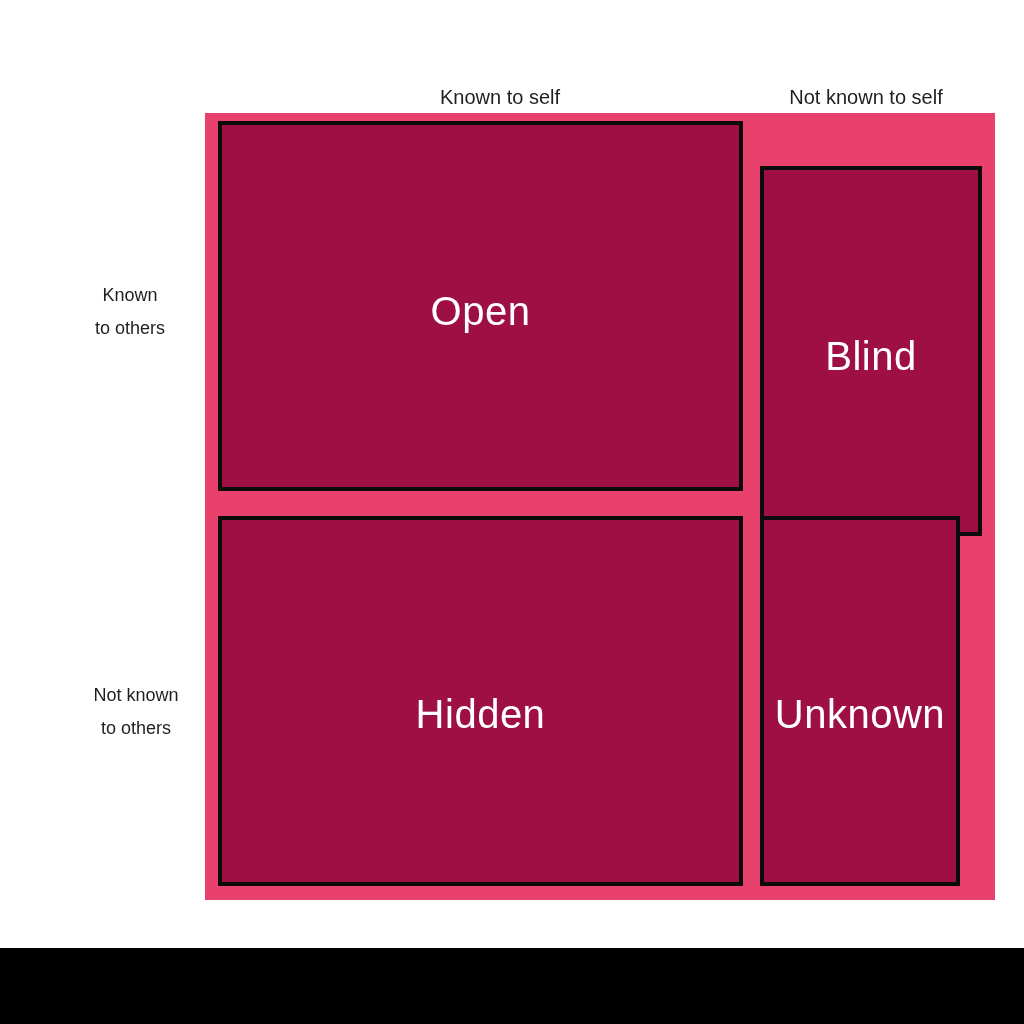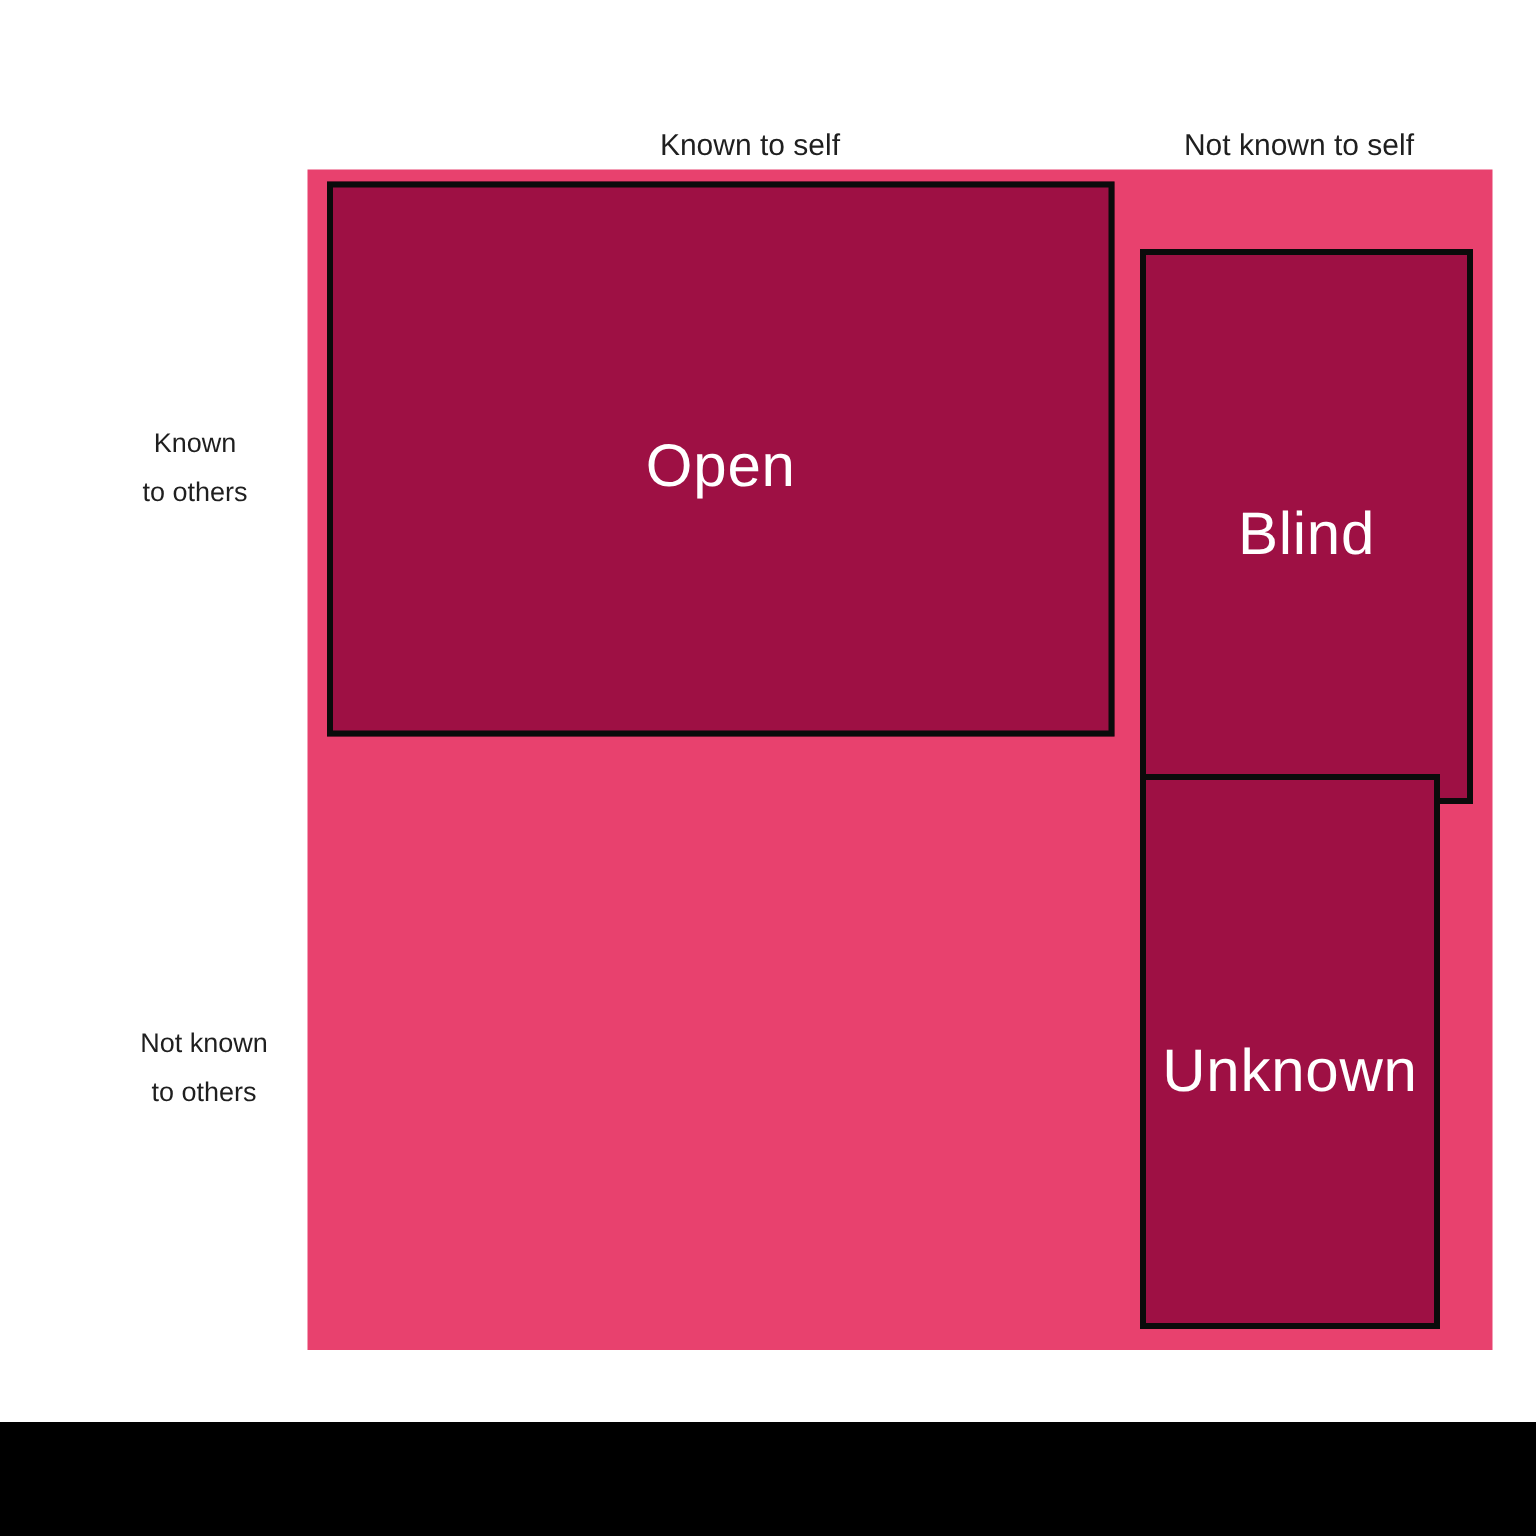--- a/index.html
+++ b/index.html
@@ -106,20 +106,23 @@
   <div class="frame">
 
     <div class="quad quad--open">
       <span class="q-label">Open</span>
     </div>
 
     <div class="quad quad--blind">
       <span class="q-label">Blind</span>
     </div>
 
+    <div class="quad quad--hidden">
+      <span class="q-label">Hidden</span>
+    </div>
 
     <div class="quad quad--unknown">
       <span class="q-label">Unknown</span>
     </div>
 
   </div>
 
   <div class="footer-bar"></div>
 
 </div>

